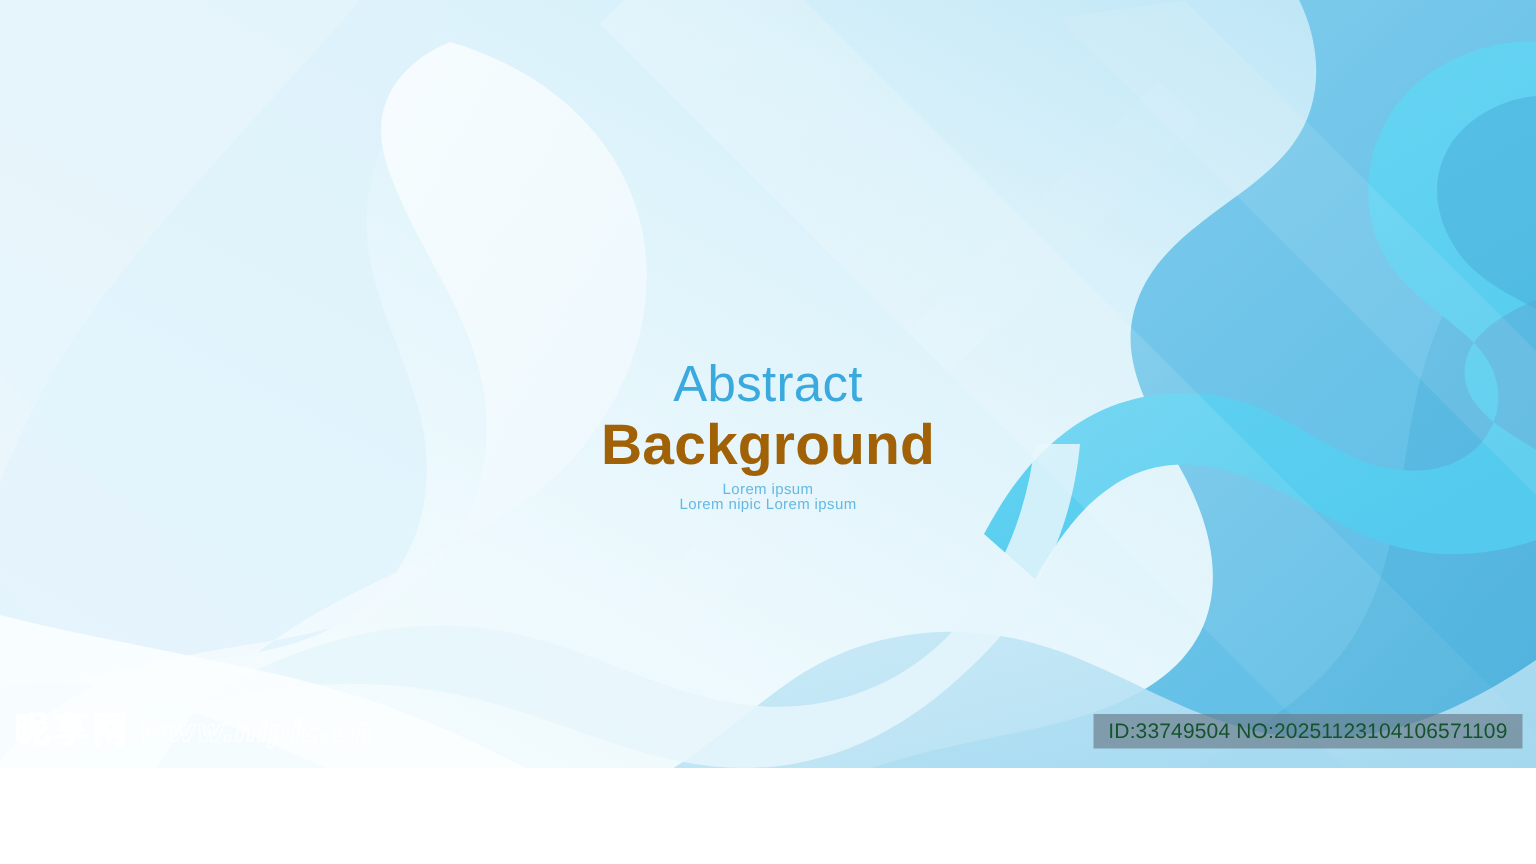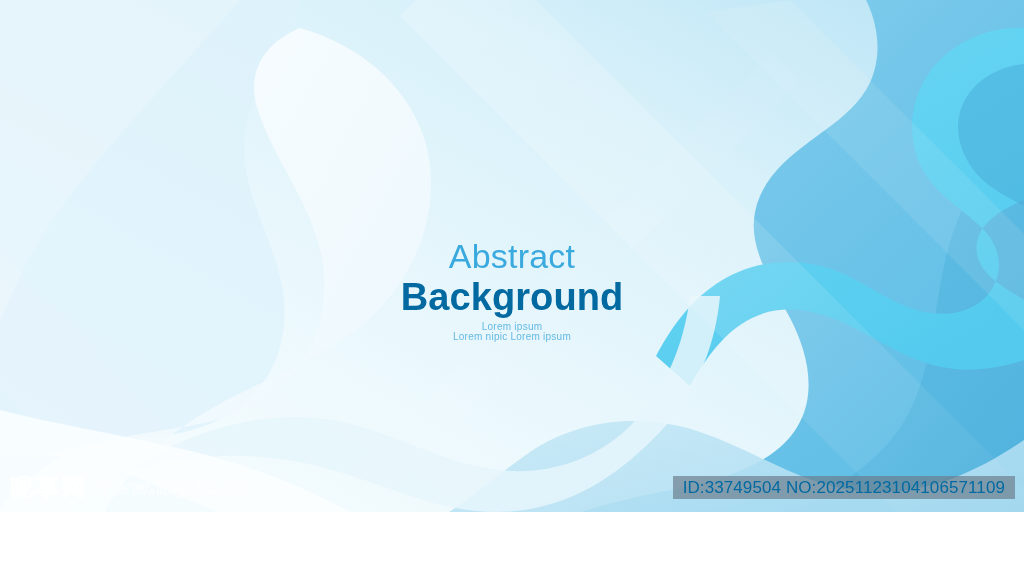--- a/index.html
+++ b/index.html
@@ -44,21 +44,21 @@
     font-weight: 400;
     letter-spacing: 0.2px;
     color: #3aa9de;
   }
   .title-line-2 {
     display: block;
     font-size: 38px;
     line-height: 44px;
     font-weight: 600;
     letter-spacing: 0.1px;
-    color: #0369a1;
+    color: #a16207;
     margin-top: -1px;
   }
   .subtitle {
     display: block;
     margin-top: 3px;
     font-size: 10px;
     line-height: 9.5px;
     font-weight: 400;
     letter-spacing: 0.25px;
     color: #64b9e4;
@@ -103,22 +103,22 @@
   
   .id-bar {
     position: absolute;
     right: 9px;
     bottom: 13px;
     height: 23px;
     display: flex;
     align-items: center;
     padding: 0 10px;
     background: rgba(106,124,138,0.68);
-    color: #0369a1;
-    font-size: 17px;
+    color: #14532d;
+    font-size: 14px;
     line-height: 23px;
     letter-spacing: 0.1px;
     white-space: nowrap;
     z-index: 6;
   }
 </style>
 </head>
 <body>
 
 <div id="stage">

